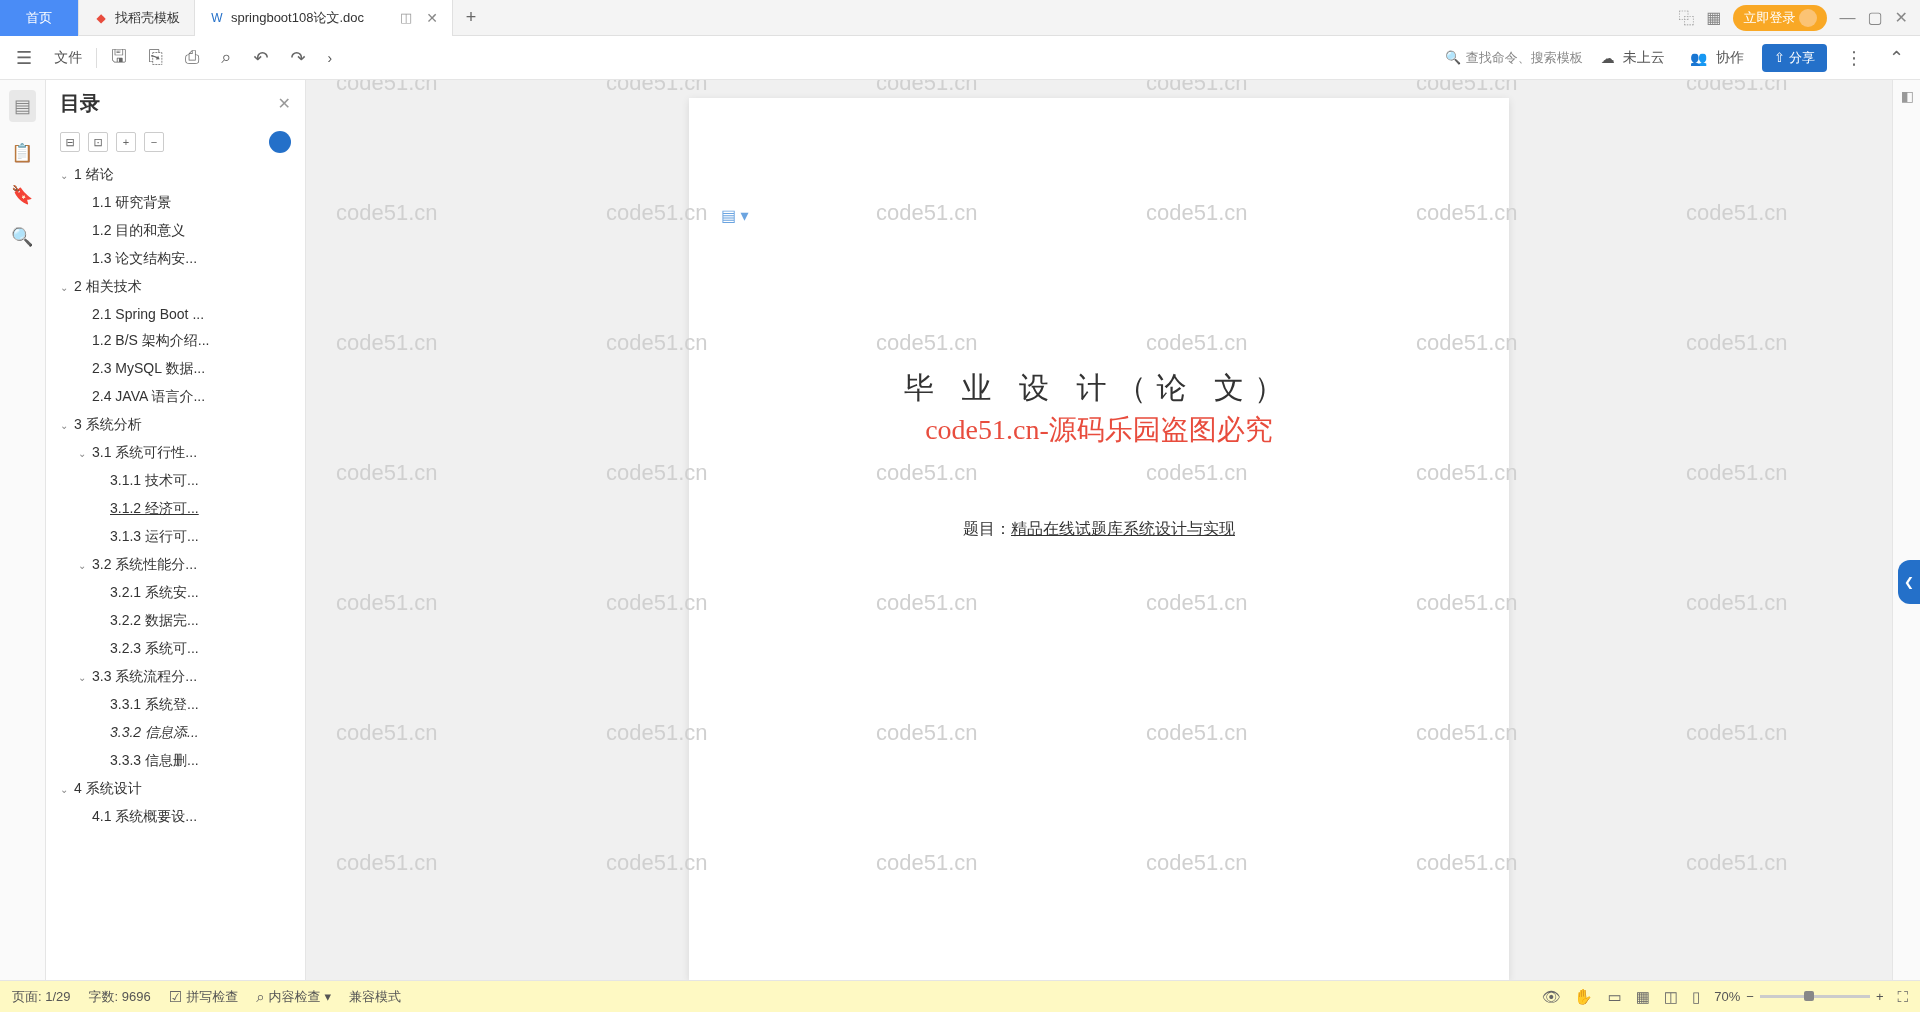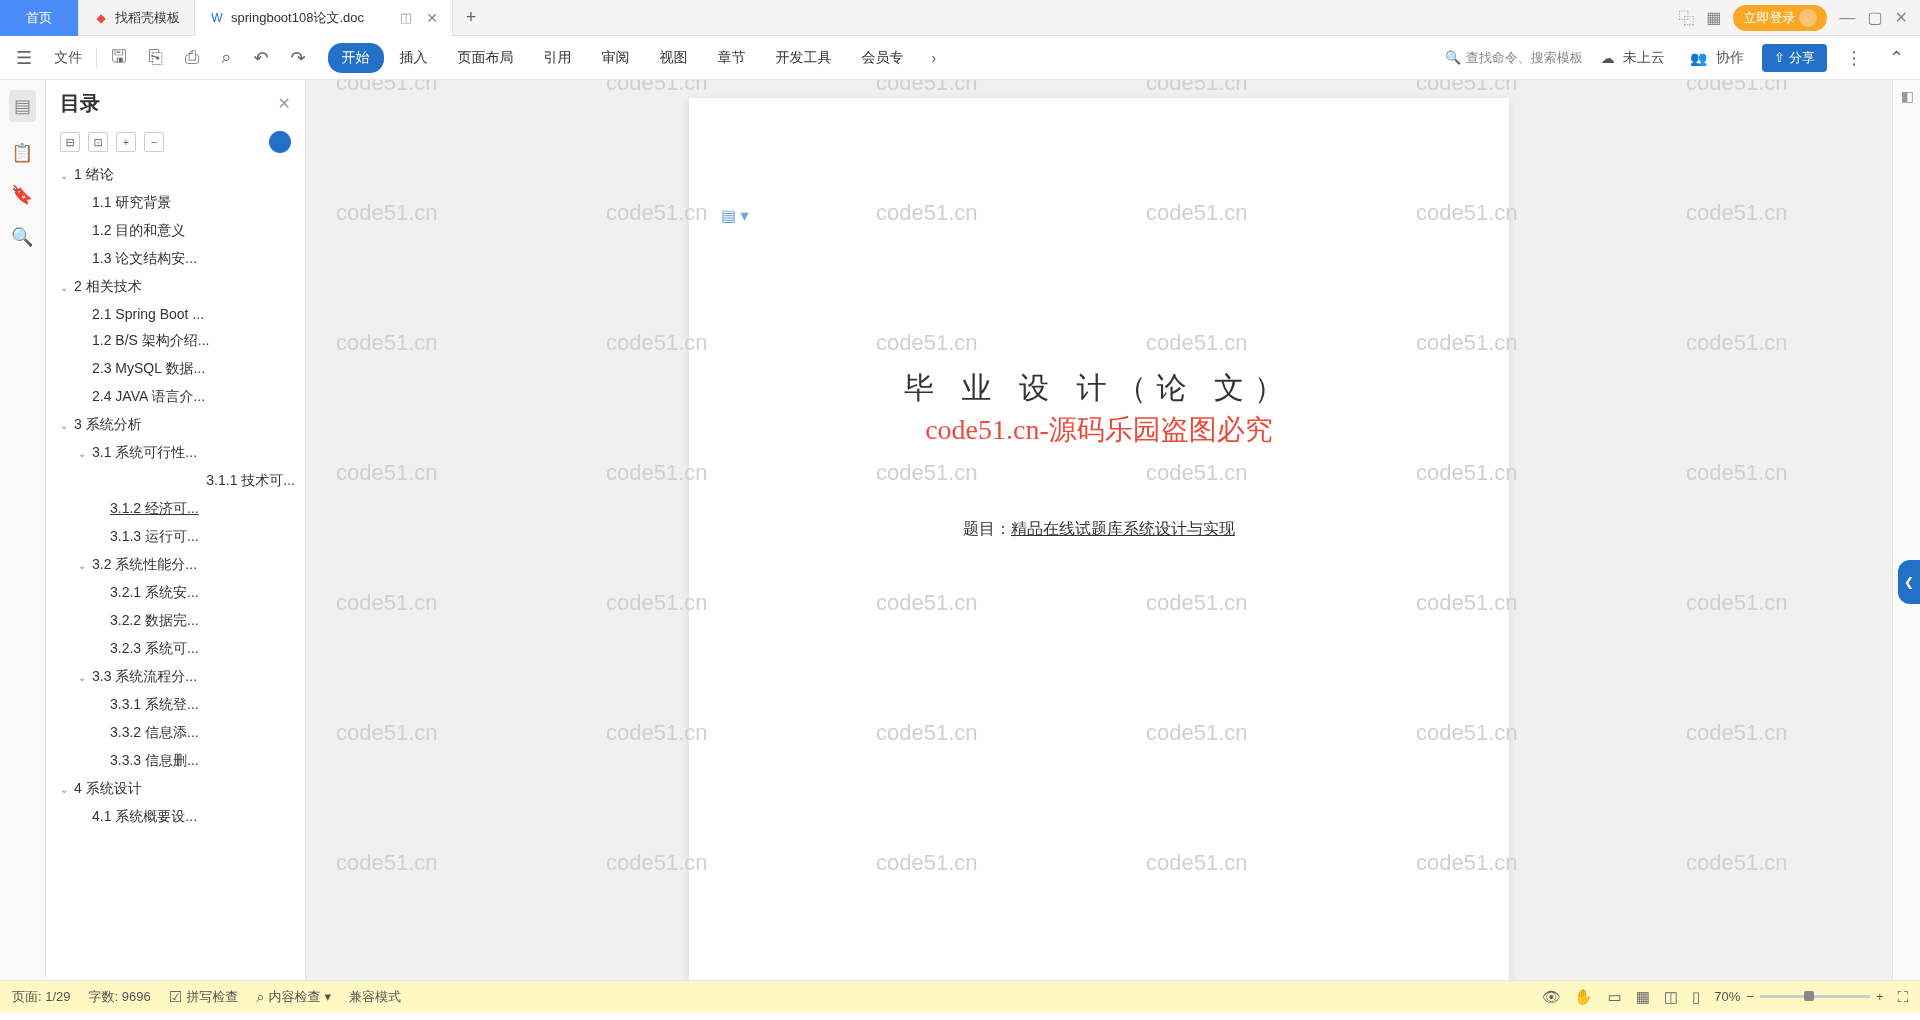--- a/index.html
+++ b/index.html
@@ -90,31 +90,20 @@
 <div class="toolbar">
   <span class="tb-btn tb-ico">☰</span>
   <span class="tb-btn">文件</span>
   <span class="sep"></span>
   <span class="tb-btn tb-ico">🖫</span>
   <span class="tb-btn tb-ico">⎘</span>
   <span class="tb-btn tb-ico">⎙</span>
   <span class="tb-btn tb-ico">⌕</span>
   <span class="tb-btn tb-ico">↶</span>
   <span class="tb-btn tb-ico">↷</span>
-  <div class="ribbon-tabs" id="ribbon">
-      <span class="rtab active">开始</span>
-      <span class="rtab">插入</span>
-      <span class="rtab">页面布局</span>
-      <span class="rtab">引用</span>
-      <span class="rtab">审阅</span>
-      <span class="rtab">视图</span>
-      <span class="rtab">章节</span>
-      <span class="rtab">开发工具</span>
-      <span class="rtab">会员专</span>
-    </div>
   <span class="tb-btn">›</span>
   <div class="toolbar-right">
     <div class="search-box">
       <span>🔍</span>
       <span>查找命令、搜索模板</span>
     </div>
     <span class="tb-btn"><span>☁</span>&nbsp;<span>未上云</span></span>
     <span class="tb-btn"><span>👥</span>&nbsp;<span>协作</span></span>
     <div class="share-btn">
       <span>⇧</span>
@@ -183,21 +172,21 @@
           <span>2.4 JAVA 语言介...</span>
         </div>
         <div class="tree-item" style="padding-left: 8px;">
           <span class="tree-chev">⌄</span>
           <span>3  系统分析</span>
         </div>
         <div class="tree-item" style="padding-left: 26px;">
           <span class="tree-chev">⌄</span>
           <span>3.1 系统可行性...</span>
         </div>
-        <div class="tree-item" style="padding-left: 44px; justify-content: flex-end;">
+        <div class="tree-item" style="padding-left: 44px;">
           <span class="tree-chev"></span>
           <span>3.1.1 技术可...</span>
         </div>
         <div class="tree-item" style="padding-left: 44px; text-decoration: underline;">
           <span class="tree-chev"></span>
           <span>3.1.2 经济可...</span>
         </div>
         <div class="tree-item" style="padding-left: 44px;">
           <span class="tree-chev"></span>
           <span>3.1.3 运行可...</span>
@@ -219,21 +208,21 @@
           <span>3.2.3 系统可...</span>
         </div>
         <div class="tree-item" style="padding-left: 26px;">
           <span class="tree-chev">⌄</span>
           <span>3.3 系统流程分...</span>
         </div>
         <div class="tree-item" style="padding-left: 44px;">
           <span class="tree-chev"></span>
           <span>3.3.1 系统登...</span>
         </div>
-        <div class="tree-item" style="padding-left: 44px;">
+        <div class="tree-item" style="padding-left: 44px; font-style: italic;">
           <span class="tree-chev"></span>
           <span>3.3.2 信息添...</span>
         </div>
         <div class="tree-item" style="padding-left: 44px;">
           <span class="tree-chev"></span>
           <span>3.3.3 信息删...</span>
         </div>
         <div class="tree-item" style="padding-left: 8px;">
           <span class="tree-chev">⌄</span>
           <span>4  系统设计</span>

